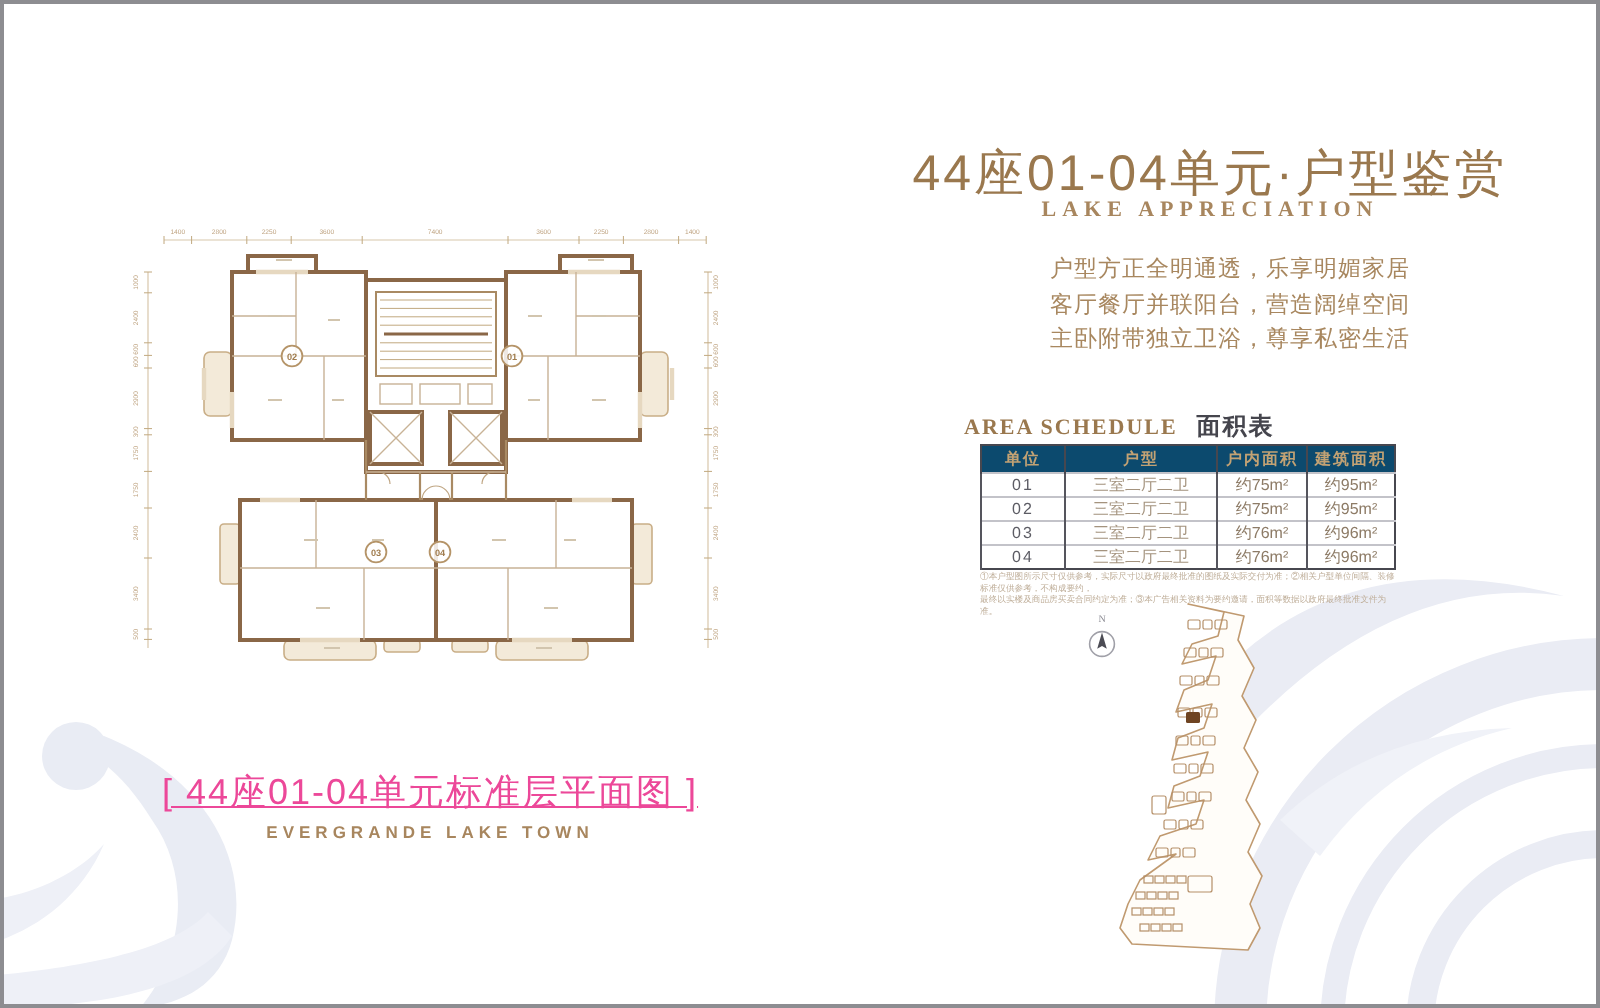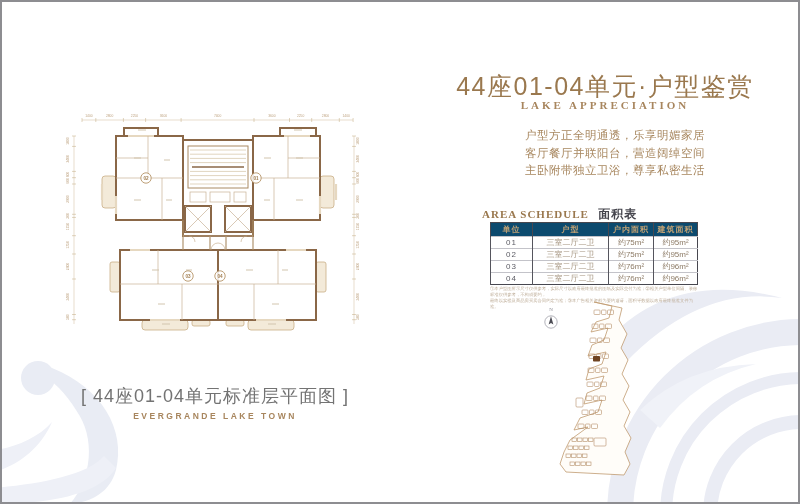--- a/index.html
+++ b/index.html
@@ -22,22 +22,22 @@
   .inner-line{stroke:#c8b296;stroke-width:0.7;fill:none;}
   .win{stroke:#e6d8c0;stroke-width:2.2;fill:none;}
   .dimline{stroke:#d8c7ab;stroke-width:0.6;fill:none;}
   .balcony{fill:#f3ead9;stroke:#c9ae87;stroke-width:0.8;}
   .hatch{stroke:#c1a87f;stroke-width:0.5;}
   .labeldash{stroke:#d2c5ae;stroke-width:1;}
   .arc{stroke:#bfa582;stroke-width:0.6;fill:none;}
   .unit-circle{fill:rgba(255,255,255,0.85);stroke:#b59468;stroke-width:0.9;}
   .unit-num{font-size:4.6px;fill:#a07c4e;text-anchor:middle;font-weight:bold;}
 
-  .plan-caption{left:60px;top:384px;width:310px;text-align:center;color:#737373;
-    font-size:18px;letter-spacing:1px;white-space:nowrap;}
+  .plan-caption{left:60px;top:384px;width:310px;text-align:center;color:#ec4899;
+    font-size:18px;letter-spacing:1px;white-space:nowrap;text-decoration:underline;}
   .plan-caption-en{left:60px;top:411px;width:310px;text-align:center;color:#a8865e;
     font-family:Liberation Sans, sans-serif;font-weight:bold;font-size:8.5px;letter-spacing:2.5px;}
 
   
   .r-title{left:440px;top:70px;width:330px;text-align:center;color:#9a784e;
     font-size:25px;letter-spacing:1.5px;font-weight:500;white-space:nowrap;}
   .r-sub{left:440px;top:99px;width:330px;text-align:center;color:#a8865e;
     font-family:"Liberation Serif",serif;font-weight:bold;font-size:11px;letter-spacing:3px;}
   .r-desc{left:445px;top:127px;width:340px;text-align:center;color:#a8875f;
     font-size:11.5px;line-height:17.5px;letter-spacing:0.5px;}

